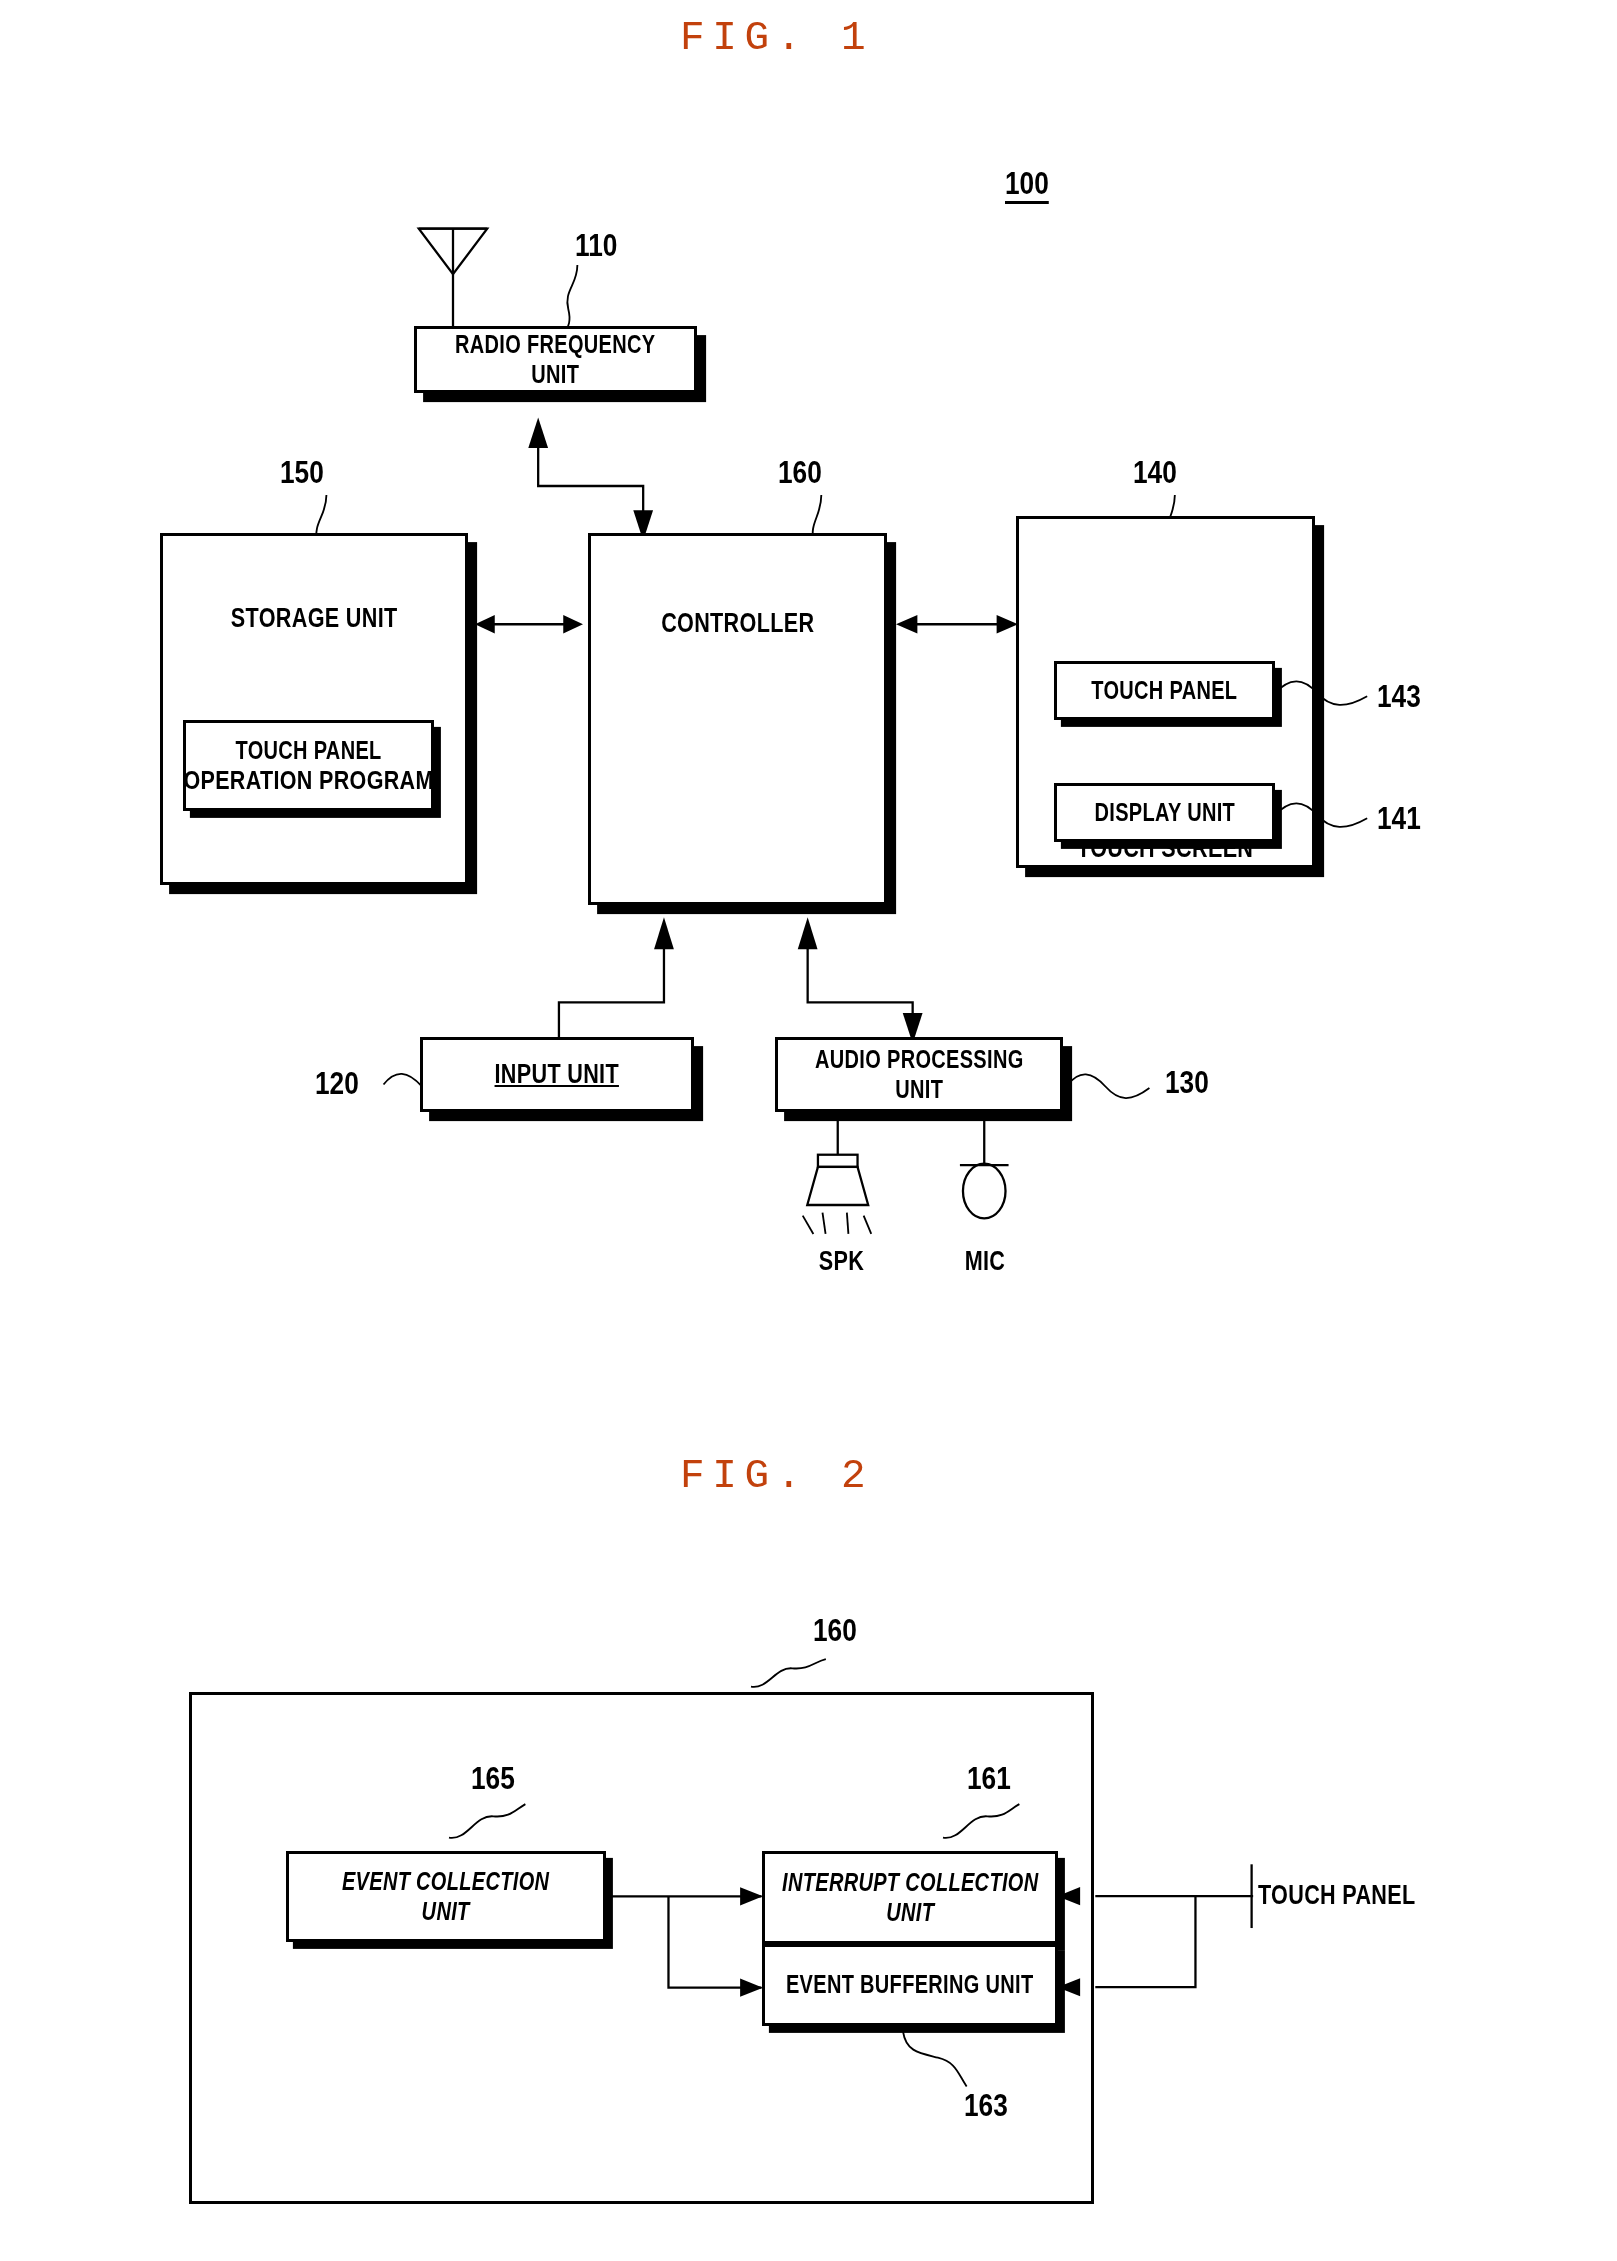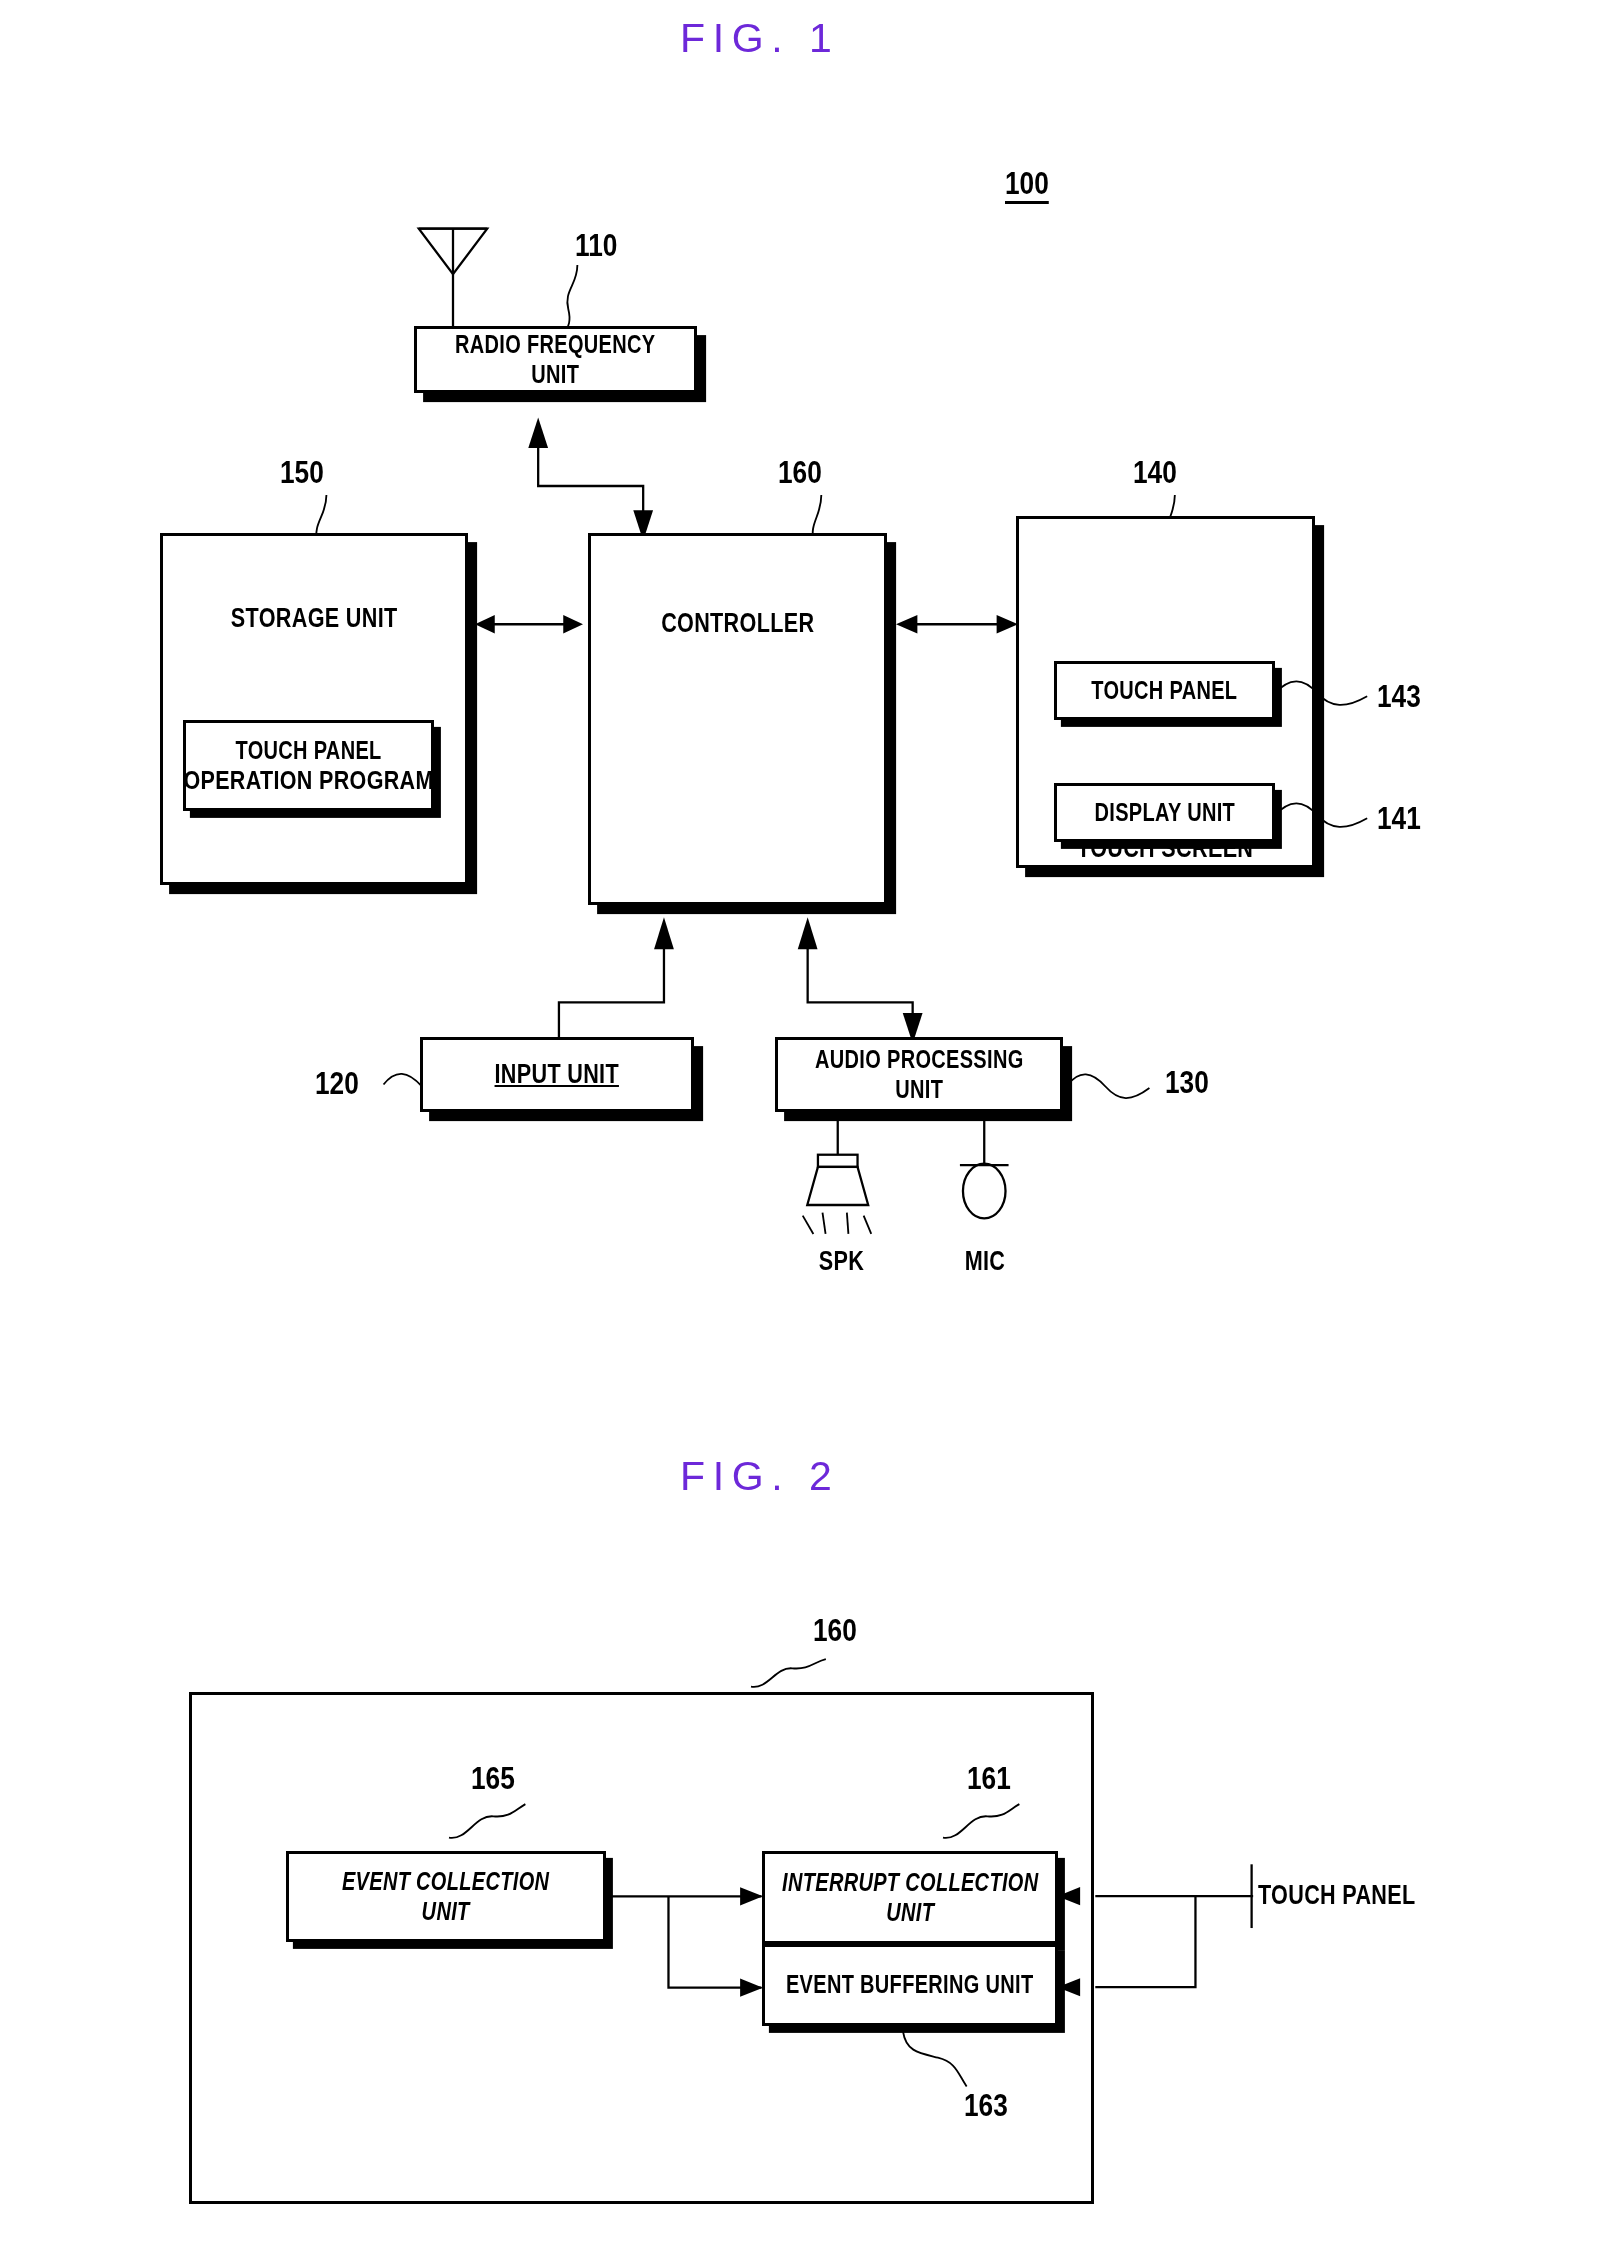--- a/index.html
+++ b/index.html
@@ -1,21 +1,21 @@
 <!DOCTYPE html>
 <html style="font-size:12.2px"><head>
 <meta charset="utf-8">
 <style>
   html,body{margin:0;padding:0;background:#fff;}
   body{width:1618px;height:2261px;position:relative;
        font-family:"Liberation Sans","DejaVu Sans",sans-serif;color:#000;}
 
   
-  .figtitle{position:absolute;font-family:Liberation Sans, sans-serif;
-            font-size:41px;letter-spacing:7.6px;color:#6d28d9;white-space:nowrap;}
+  .figtitle{position:absolute;font-family:Liberation Mono, monospace;
+            font-size:41px;letter-spacing:7.6px;color:#c2410c;white-space:nowrap;}
 
   
   .abs{position:absolute;}
 
   
   .box{position:absolute;background:#fff;border:3px solid #000;box-sizing:border-box;
        display:flex;align-items:center;justify-content:center;text-align:center;}
   .box.sh{box-shadow:9.1px 9.1px 0 0 #000;}
   .box.sh2{box-shadow:6.9px 6.9px 0 0 #000;}
   .box.noshadow{box-shadow:none;}

